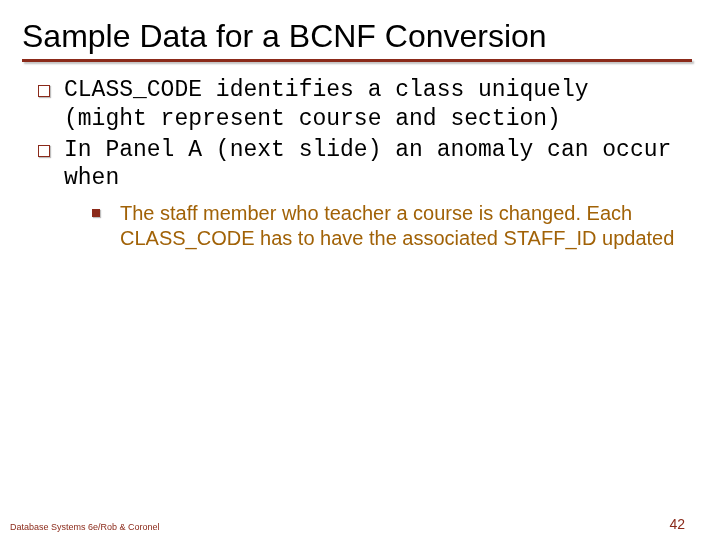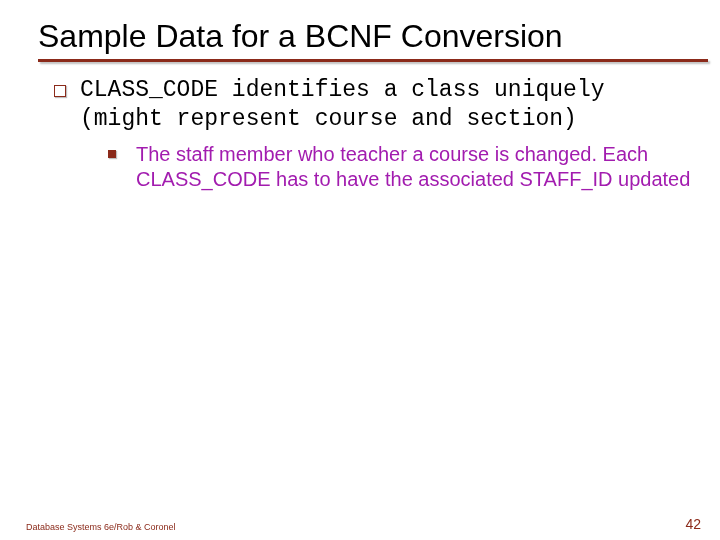--- a/index.html
+++ b/index.html
@@ -10,21 +10,20 @@
     background: #ffffff;
     font-family: Verdana, Geneva, sans-serif;
     overflow: hidden;
   }
   .slide {
     box-sizing: border-box;
     width: 699px;
     height: 540px;
     position: relative;
     padding: 18px 22px 0 22px;
-    margin-left: 16px;
   }
   .title {
     font-size: 32px;
     color: #000;
     margin: 0 0 4px 0;
     font-weight: normal;
     letter-spacing: 0px;
   }
   .underline {
     width: 670px;
@@ -64,21 +63,21 @@
   ul.level2 {
     list-style: none;
     padding: 0 0 0 56px;
     margin: 8px 0 0 0;
   }
   ul.level2 > li {
     position: relative;
     padding-left: 42px;
     font-size: 20px;
     line-height: 1.25;
-    color: #a21caf;
+    color: #a16207;
     margin-bottom: 8px;
   }
   ul.level2 > li::before {
     content: "";
     position: absolute;
     left: 14px;
     top: 8px;
     width: 8px;
     height: 8px;
     background: #8b2a1a;
@@ -102,20 +101,21 @@
 </head>
 <body>
 
 <div class="slide">
   <h1 class="title">Sample Data for a BCNF Conversion</h1>
   <div class="underline"></div>
 
   <div class="body">
     <ul class="level1">
       <li>CLASS_CODE identifies a class uniquely (might represent course and section)</li>
+      <li>In Panel A (next slide) an anomaly can occur when</li>
     </ul>
     <ul class="level2">
       <li>The staff member who teacher a course is changed. Each CLASS_CODE has to have the associated STAFF_ID updated</li>
     </ul>
   </div>
 
   <div class="footer-left">Database Systems 6e/Rob &amp; Coronel</div>
   <div class="footer-right">42</div>
 </div>
 

